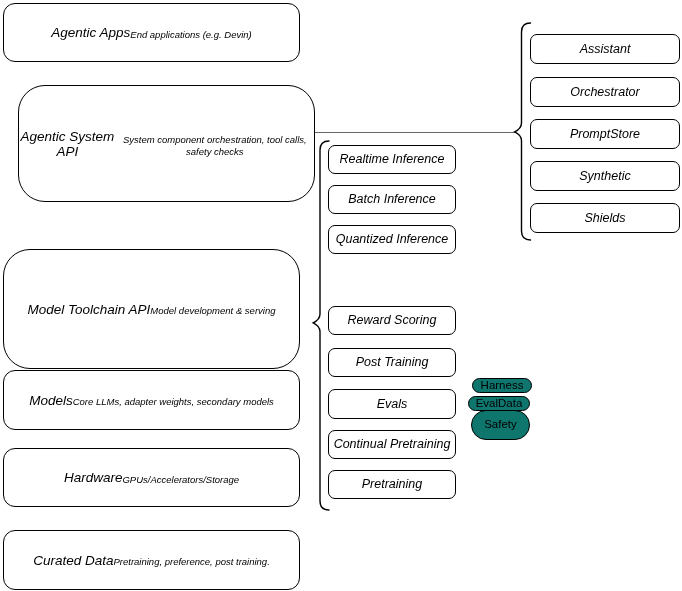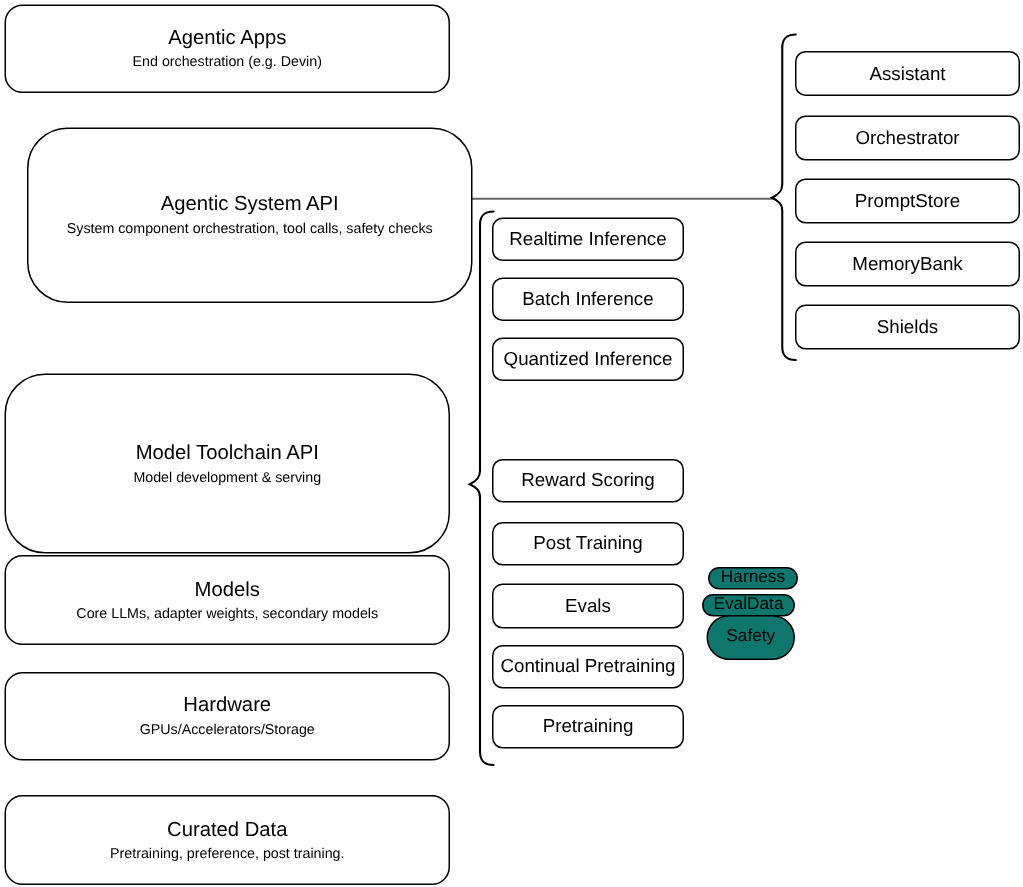--- a/index.html
+++ b/index.html
@@ -1,22 +1,22 @@
 <!DOCTYPE html>
 <html><head>
 <meta charset="utf-8">
 <style>
   html,body{margin:0;padding:0;background:#ffffff;}
   body{font-family:"Liberation Sans",sans-serif;color:#000;}
   .canvas{position:relative;width:682px;height:591px;background:#ffffff;overflow:hidden;}
   svg.overlay{position:absolute;left:0;top:0;width:682px;height:591px;}
 
   .box{position:absolute;background:#fff;border:1.3px solid #000;box-sizing:border-box;
-       display:flex;flex-direction:column;align-items:center;justify-content:center;
-       text-align:center;line-height:1.2;}
+       display:flex;flex-direction:row;align-items:center;justify-content:center;
+       text-align:center;line-height:1.2;font-style:italic;}
   .layer .t{font-size:13.5px;line-height:15px;}
   .layer .s{font-size:9.5px;line-height:12px;margin-top:4px;}
 
   .lb1{left:3px;top:3px;width:297px;height:59px;border-radius:12px;}
   .lb2{left:18px;top:85px;width:297px;height:117px;border-radius:27px;}
   .lb3{left:3px;top:224px;width:297px;height:120px;border-radius:27px;margin-top:25px;}
   .lb4{left:3px;top:370px;width:297px;height:60px;border-radius:12px;text-align:right;}
   .lb5{left:3px;top:448px;width:297px;height:59px;border-radius:12px;}
   .lb6{left:3px;top:530px;width:297px;height:60px;border-radius:12px;}
 
@@ -41,21 +41,21 @@
 <div class="canvas">
 
   <svg class="overlay" viewBox="0 0 682 591" xmlns="http://www.w3.org/2000/svg">
     <path d="M 307 132.5 L 515 132.5" stroke="#666666" stroke-width="1.2" fill="none"></path>
     <path d="M 329 141 C 322.5 141 320 144 320 150 L 320 314 C 320 318.5 317.5 320.7 313.2 322.8 C 317.5 324.9 320 327 320 331.5 L 320 501 C 320 507 322.5 510 329 510" stroke="#000000" stroke-width="1.4" fill="none" stroke-linecap="round"></path>
     <path d="M 530.5 23 C 524 23 521.5 26 521.5 32 L 521.5 123 C 521.5 127.5 519 129.7 514.7 131.8 C 519 133.9 521.5 136 521.5 140.5 L 521.5 231 C 521.5 237 524 240 530.5 240" stroke="#000000" stroke-width="1.4" fill="none" stroke-linecap="round"></path>
   </svg>
 
   <div class="box layer lb1">
     <div class="t">Agentic Apps</div>
-    <div class="s">End orchestration (e.g. Devin)</div>
+    <div class="s">End applications (e.g. Devin)</div>
   </div>
   <div class="box layer lb2">
     <div class="t">Agentic System API</div>
     <div class="s">System component orchestration, tool calls, safety checks</div>
   </div>
   <div class="box layer lb3">
     <div class="t">Model Toolchain API</div>
     <div class="s">Model development &amp; serving</div>
   </div>
   <div class="box layer lb4">
@@ -80,16 +80,16 @@
   <div class="box item mb mb8">Continual Pretraining</div>
   <div class="box item mb mb9">Pretraining</div>
 
   <div class="oval ov1">Harness</div>
   <div class="oval ov2">EvalData</div>
   <div class="oval ov3">Safety</div>
 
   <div class="box item rb rb1">Assistant</div>
   <div class="box item rb rb2">Orchestrator</div>
   <div class="box item rb rb3">PromptStore</div>
-  <div class="box item rb rb4">MemoryBank</div>
+  <div class="box item rb rb4">Synthetic</div>
   <div class="box item rb rb5">Shields</div>
 
 </div>
 
 </body></html>

